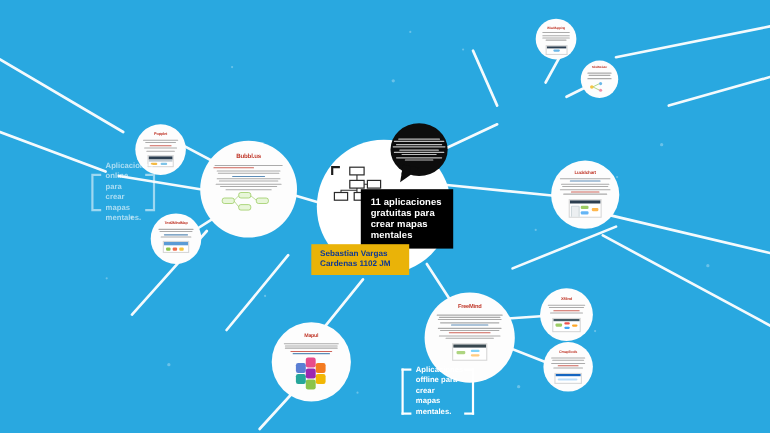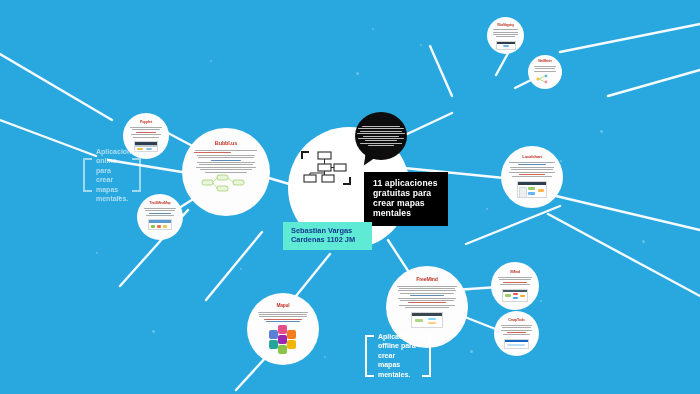--- a/index.html
+++ b/index.html
@@ -49,21 +49,21 @@
   
   #hub{
     position:absolute;border-radius:50%;background:#ffffff;z-index:4;
   }
   #title-card{
     position:absolute;background:#000000;color:#ffffff;z-index:6;
     font-weight:bold;line-height:1.18;letter-spacing:.1px;
     padding:6px 8px 7px 9px;box-sizing:border-box;
   }
   #author-bar{
-    position:absolute;background:#5eead4;color:#123a8f;z-index:6;
+    position:absolute;background:#eab308;color:#123a8f;z-index:6;
     font-weight:bold;line-height:1.25;padding:4px 7px 5px 8px;box-sizing:border-box;
   }
   
   #speech{
     position:absolute;z-index:6;background:#0d0d0d;border-radius:50%;
     display:flex;align-items:center;justify-content:center;
   }
   #speech .sp-tail{
     position:absolute;left:10px;bottom:-7px;width:0;height:0;
     border-left:7px solid #0d0d0d;border-top:9px solid #0d0d0d;
@@ -188,21 +188,21 @@
         <i class="tl" style="width:94%"></i>
       <i class="tl" style="width:70%"></i>
         <i class="tl" style="width:88%"></i>
       <i class="tl" style="width:60%"></i>
         <i class="tl" style="width:80%"></i>
       <i class="tl" style="width:50%"></i>
     </div>
     <span class="sp-tail"></span>
   </div>
 
-  <div id="title-card" style="left:328px;top:172px;width:84px;font-size:8.6px;margin-left:36px;">11 aplicaciones gratuitas para crear mapas mentales</div>
+  <div id="title-card" style="left:328px;top:172px;width:84px;font-size:8.6px;">11 aplicaciones gratuitas para crear mapas mentales</div>
 
   <div id="author-bar" style="left:283px;top:222px;width:89px;font-size:7.4px;">Sebastian Vargas Cardenas 1102 JM</div>
 
   <div class="bracket faint" style="left:83px;top:158px;width:58px;height:34px;">
     <span class="bk l"></span>
     <span class="bk r"></span>
     <span class="btxt">Aplicaciones online para crear mapas mentales.</span>
   </div>
 
   <div class="bracket" style="left:365px;top:335px;width:66px;height:42px;">

